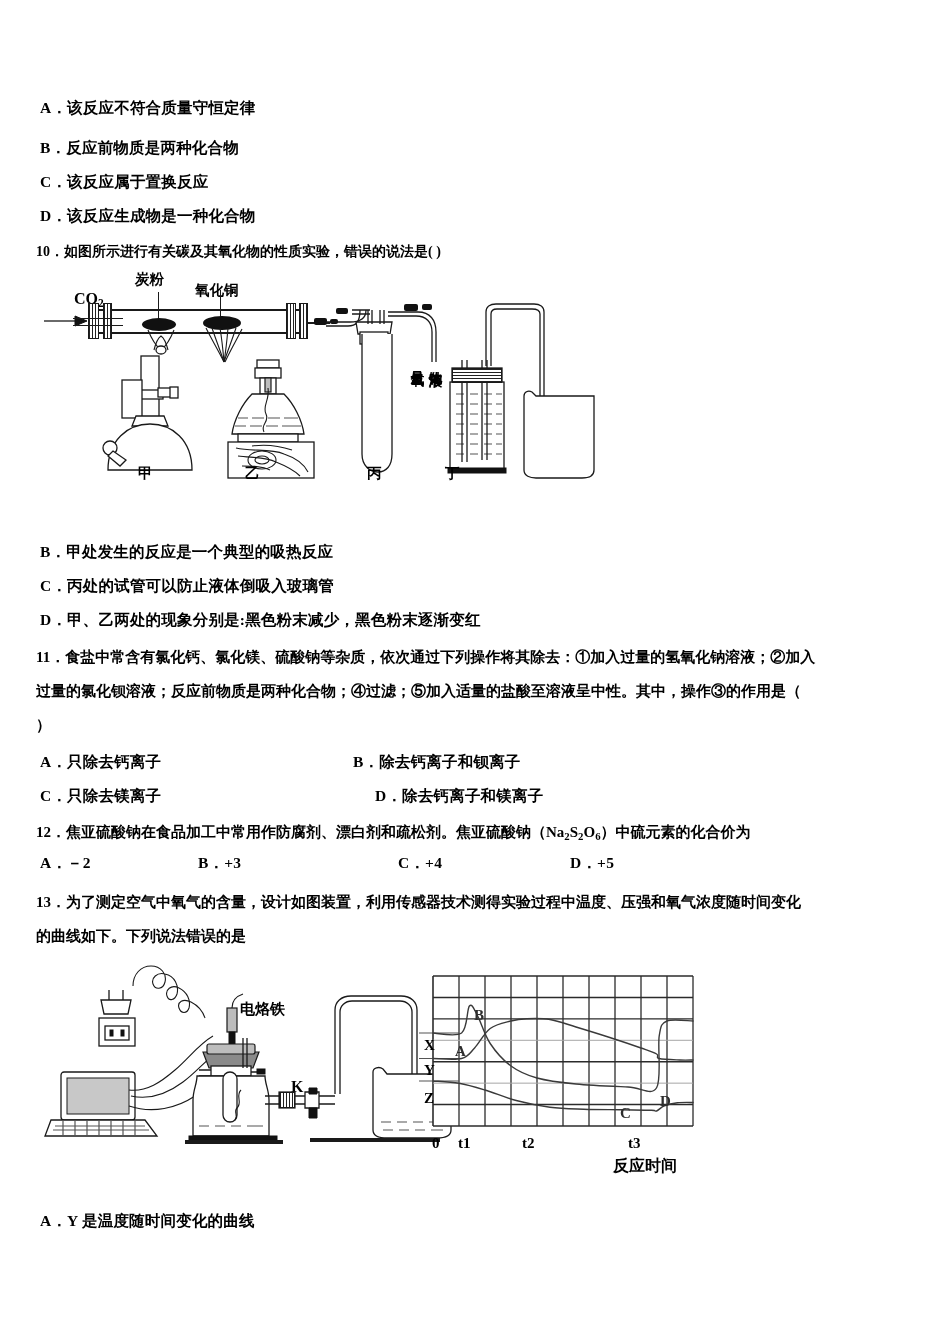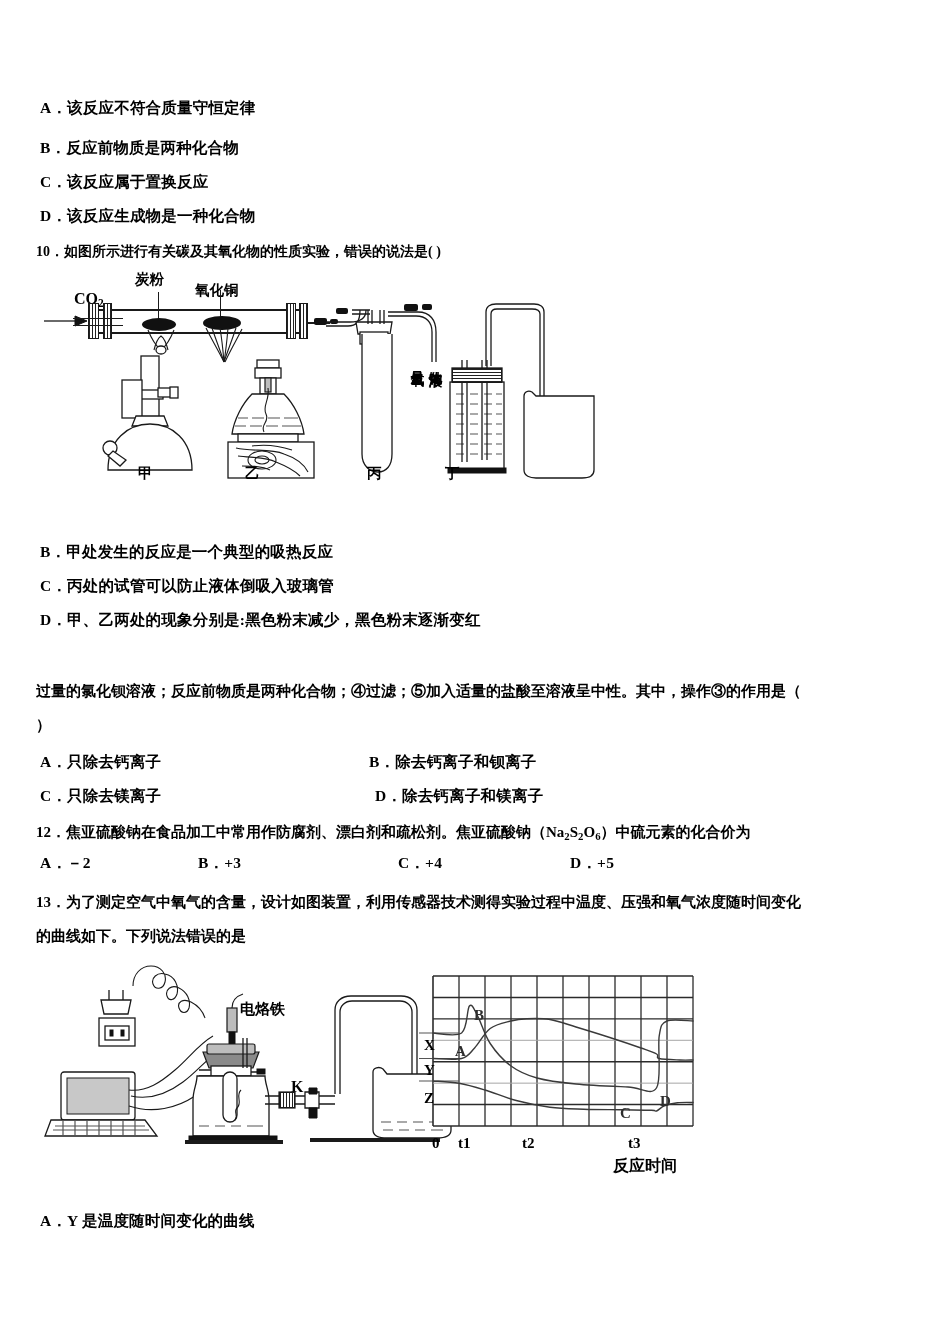--- a/index.html
+++ b/index.html
@@ -299,31 +299,34 @@
   <div class="line" style="left:40px; top:576px;">
     <span class="opt-label">C．</span><span>丙处的试管可以防止液体倒吸入玻璃管</span>
   </div>
   <div class="line" style="left:40px; top:542px;">
     <span class="opt-label">B．</span><span>甲处发生的反应是一个典型的吸热反应</span>
   </div>
   <div class="line" style="left:40px; top:610px;">
     <span class="opt-label">D．</span><span>甲、乙两处的现象分别是:黑色粉末减少，黑色粉末逐渐变红</span>
   </div>
 
+  <div class="qline" style="left:36px; top:646px; font-size:15px;">
+    <span>11．</span><span>食盐中常含有氯化钙、氯化镁、硫酸钠等杂质，依次通过下列操作将其除去：①加入过量的氢氧化钠溶液；②加入</span>
+  </div>
   <div class="qline" style="left:36px; top:680px; font-size:15px;">
     <span>过量的氯化钡溶液；反应前物质是两种化合物；④过滤；⑤加入适量的盐酸至溶液呈中性。其中，操作③的作用是（</span>
   </div>
   <div class="qline" style="left:36px; top:714px; font-size:15px;">
     <span>）</span>
   </div>
 
   <div class="line" style="left:40px; top:752px;">
     <span class="opt-label">A．</span><span>只除去钙离子</span>
   </div>
-  <div class="line" style="left:369px; top:752px;text-align:center;">
+  <div class="line" style="left:353px; top:752px;text-align:center;">
     <span class="opt-label">B．</span><span>除去钙离子和钡离子</span>
   </div>
   <div class="line" style="left:40px; top:786px;">
     <span class="opt-label">C．</span><span>只除去镁离子</span>
   </div>
   <div class="line" style="left:375px; top:786px;">
     <span class="opt-label">D．</span><span>除去钙离子和镁离子</span>
   </div>
 
   <div class="qline" style="left:36px; top:821px; font-size:15px;">

